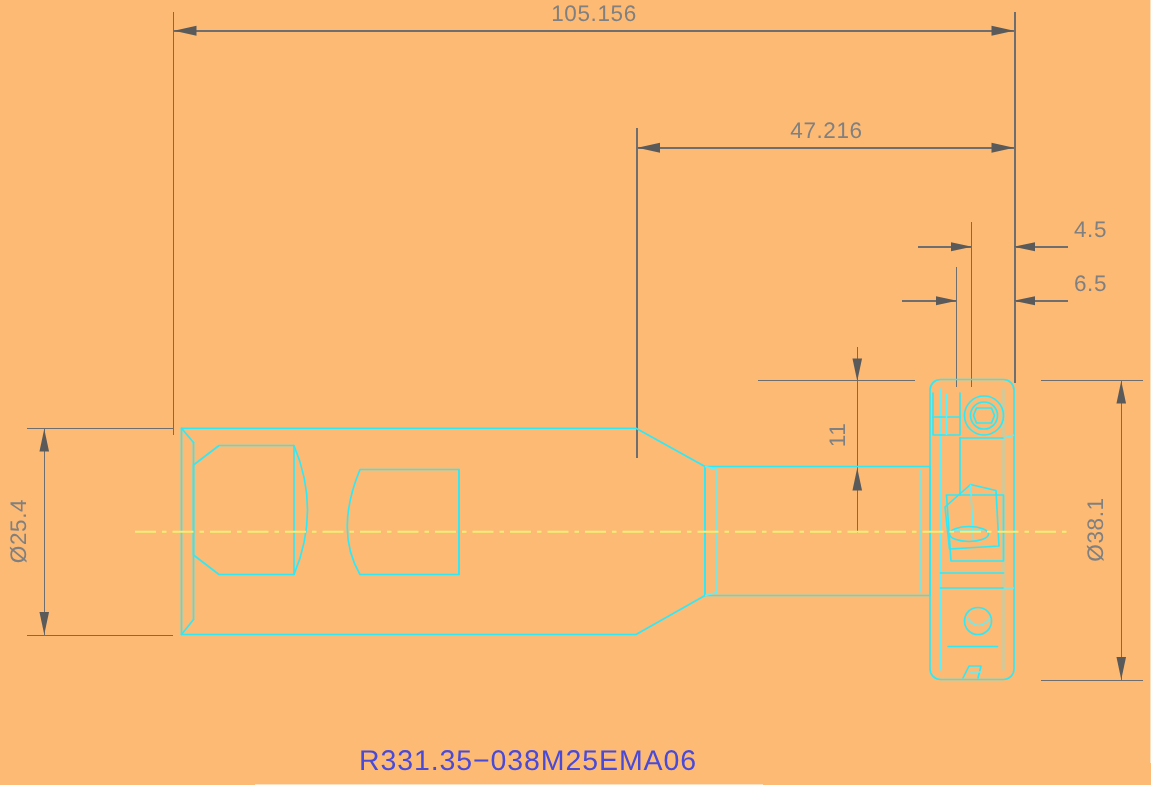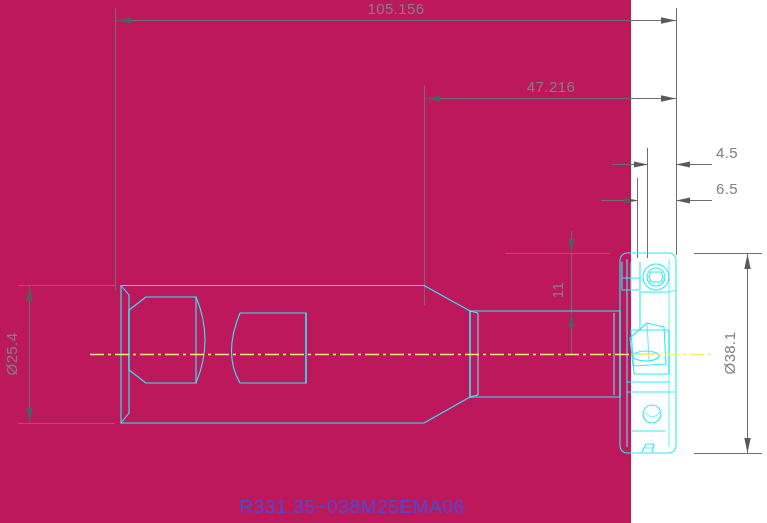--- a/index.html
+++ b/index.html
@@ -8,23 +8,23 @@
     background: #ffffff;
   }
   body {
     width: 767px;
     height: 523px;
     overflow: hidden;
     font-family: "Liberation Sans", sans-serif;
   }
   #drawing-root {
     position: relative;
-    width: 631px;
+    width: 767px;
     height: 523px;
-    background: #be185d;
+    background: #fdba74;
   }
   svg#cad-canvas {
     display: block;
     width: 767px;
     height: 523px;
   }
   .dim-text {
     font-family: "Liberation Sans", sans-serif;
     font-size: 15px;
     fill: #808080;

